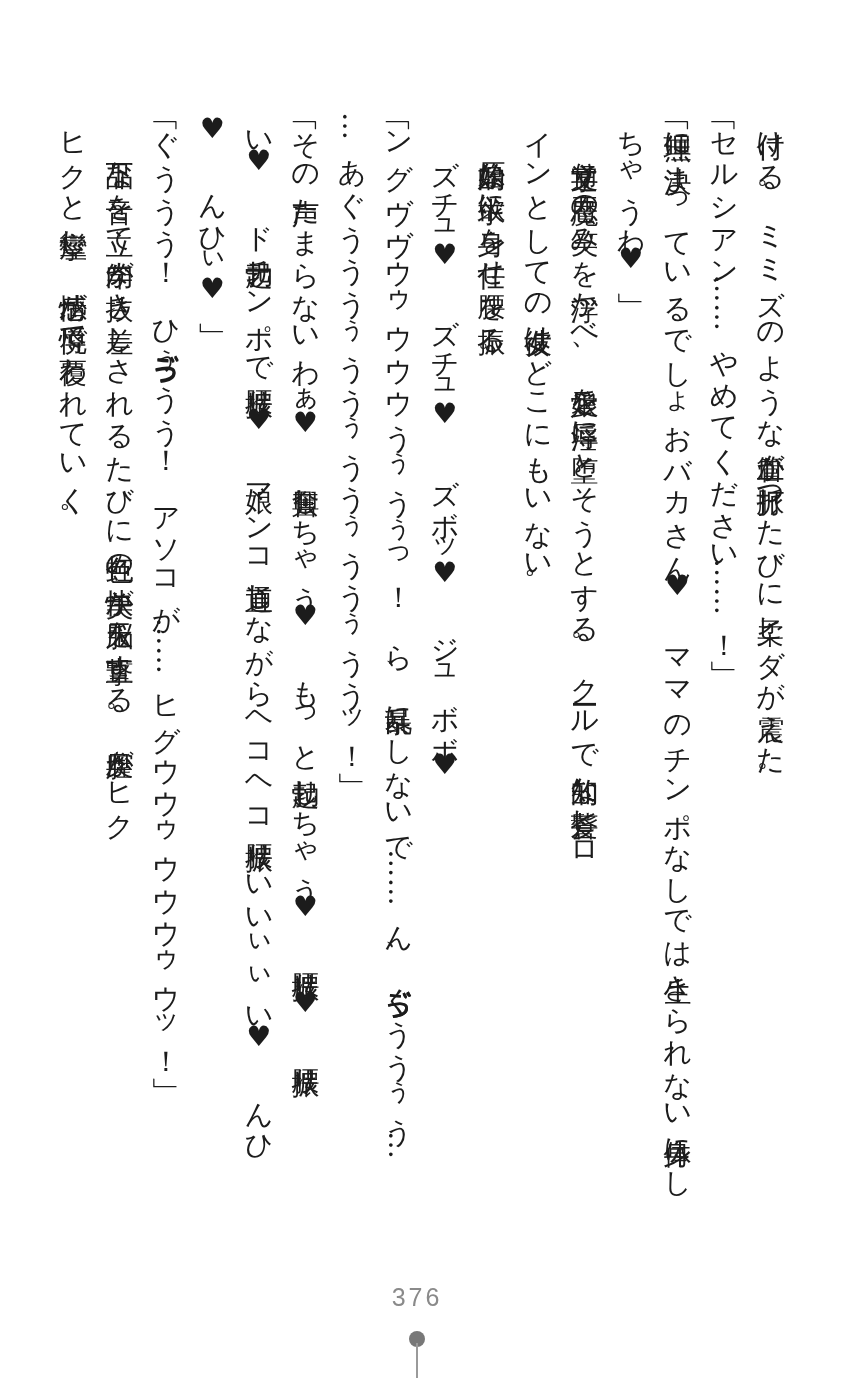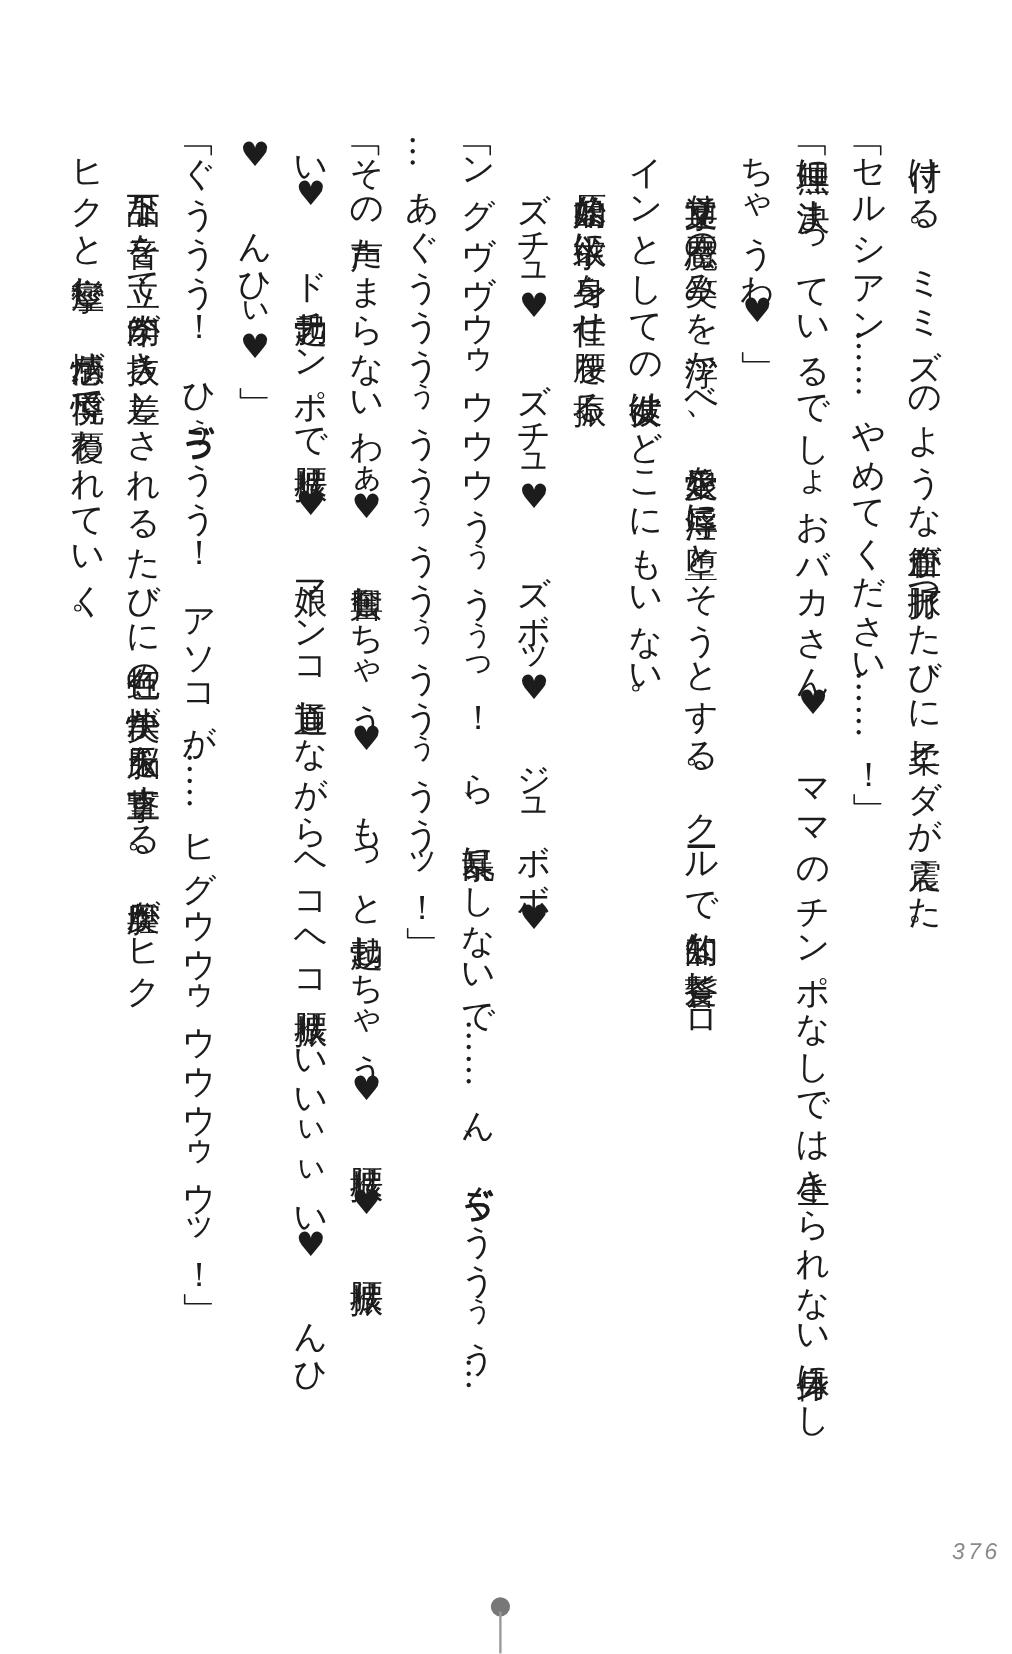--- a/index.html
+++ b/index.html
@@ -39,27 +39,26 @@
     left: 0;
     right: 0;
     bottom: 0;
     height: 95px;
   }
   .page-number {
     position: absolute;
     top: 0;
     left: 0;
     right: 9px;
-    text-align: right;
+    text-align: center;
     font-family: "Liberation Sans", "DejaVu Sans", sans-serif;
     font-weight: 300;
-    font-size: 19px;
+    font-size: 25px;
     letter-spacing: 3px;
     color: #8a8a8a;
-    font-style: italic;
   }
   .ornament-dot {
     position: absolute;
     top: 48px;
     left: 409px;
     width: 16px;
     height: 16px;
     border-radius: 50%;
     background: #787878;
   }

